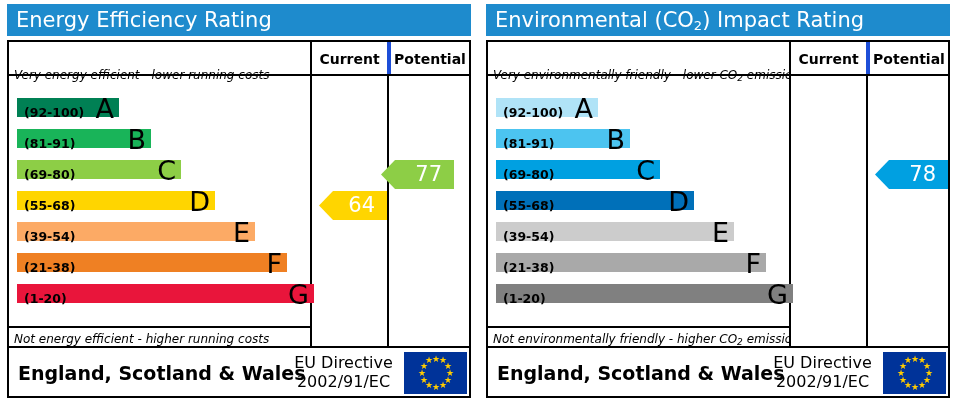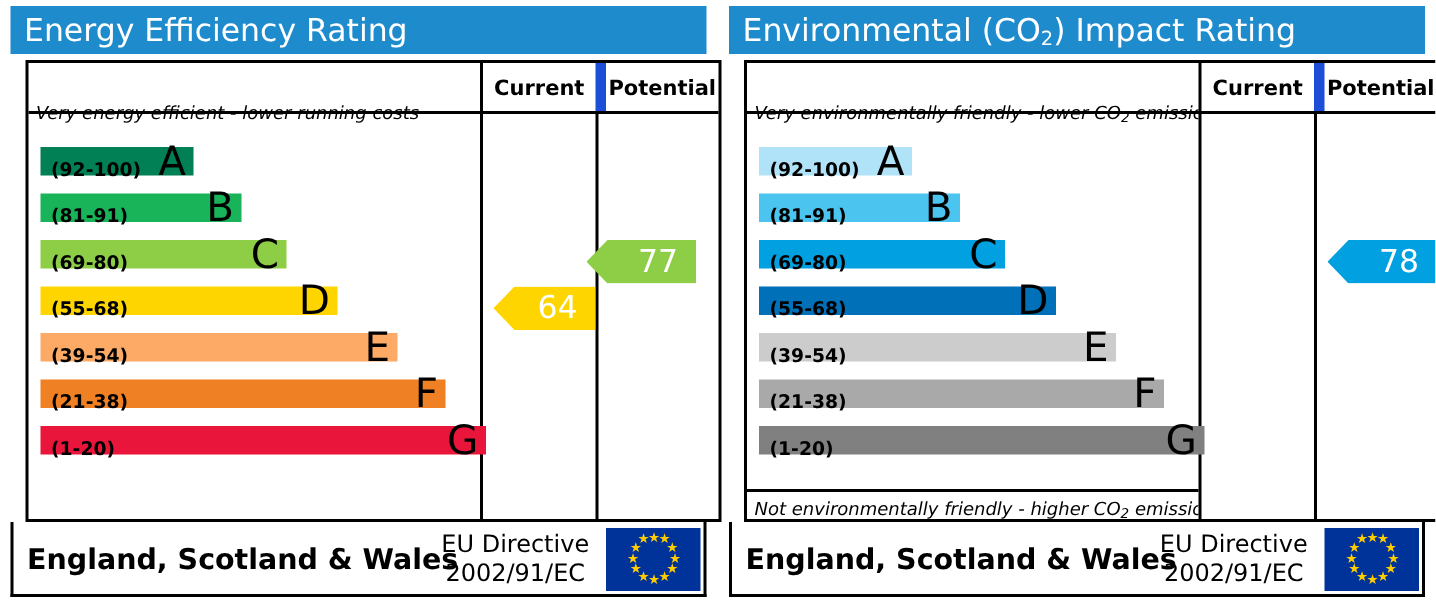--- a/index.html
+++ b/index.html
@@ -44,41 +44,40 @@
     top: 3px;
   }
 
   
   .frame {
     position: absolute;
     left: 7px; top: 40px;
     width: 464px; height: 308px;
     border: 2px solid #000000;
     background: #ffffff;
-    margin-left: 10px;
   }
   
   .hdr-row {
     position: absolute;
     left: 0; top: 0;
     width: 100%; height: 34px;
     border-bottom: 2px solid #000000;
   }
   .hdr-cell {
     position: absolute;
     top: 0;
     height: 100%;
     font-size: 14px;
     font-weight: bold;
     color: #000;
     text-align: center;
     line-height: 34px;
   }
   .hdr-current   { left: 301px; width: 77px; border-left: 2px solid #000; }
-  .hdr-potential { left: 378px; width: 82px; border-left: 7px solid #1d4ed8; }
+  .hdr-potential { left: 378px; width: 82px; border-left: 4px solid #1d4ed8; }
 
   
   .vrule {
     position: absolute;
     top: 34px;
     width: 2px;
     height: 272px;
     background: #000000;
   }
   .vrule.v1 { left: 301px; }
@@ -195,20 +194,21 @@
     <div class="epc left">
       <div class="title-bar">Energy Efficiency Rating</div>
       <div class="frame">
         <div class="hdr-row">
           <div class="hdr-cell hdr-current">Current</div>
           <div class="hdr-cell hdr-potential">Potential</div>
         </div>
         <div class="vrule v1"></div>
         <div class="vrule v2"></div>
         <div class="cap top">Very energy efficient - lower running costs</div>
+        <div class="cap bottom">Not energy efficient - higher running costs</div>
         <div class="bands">
           <div class="band" style="top: 0px; width: 102px; background: rgb(0, 128, 84);">
             <span class="range">(92-100)</span>
             <span class="letter">A</span>
           </div>
           <div class="band" style="top: 31px; width: 134px; background: rgb(25, 180, 89);">
             <span class="range">(81-91)</span>
             <span class="letter">B</span>
           </div>
           <div class="band" style="top: 62px; width: 164px; background: rgb(141, 206, 70);">

